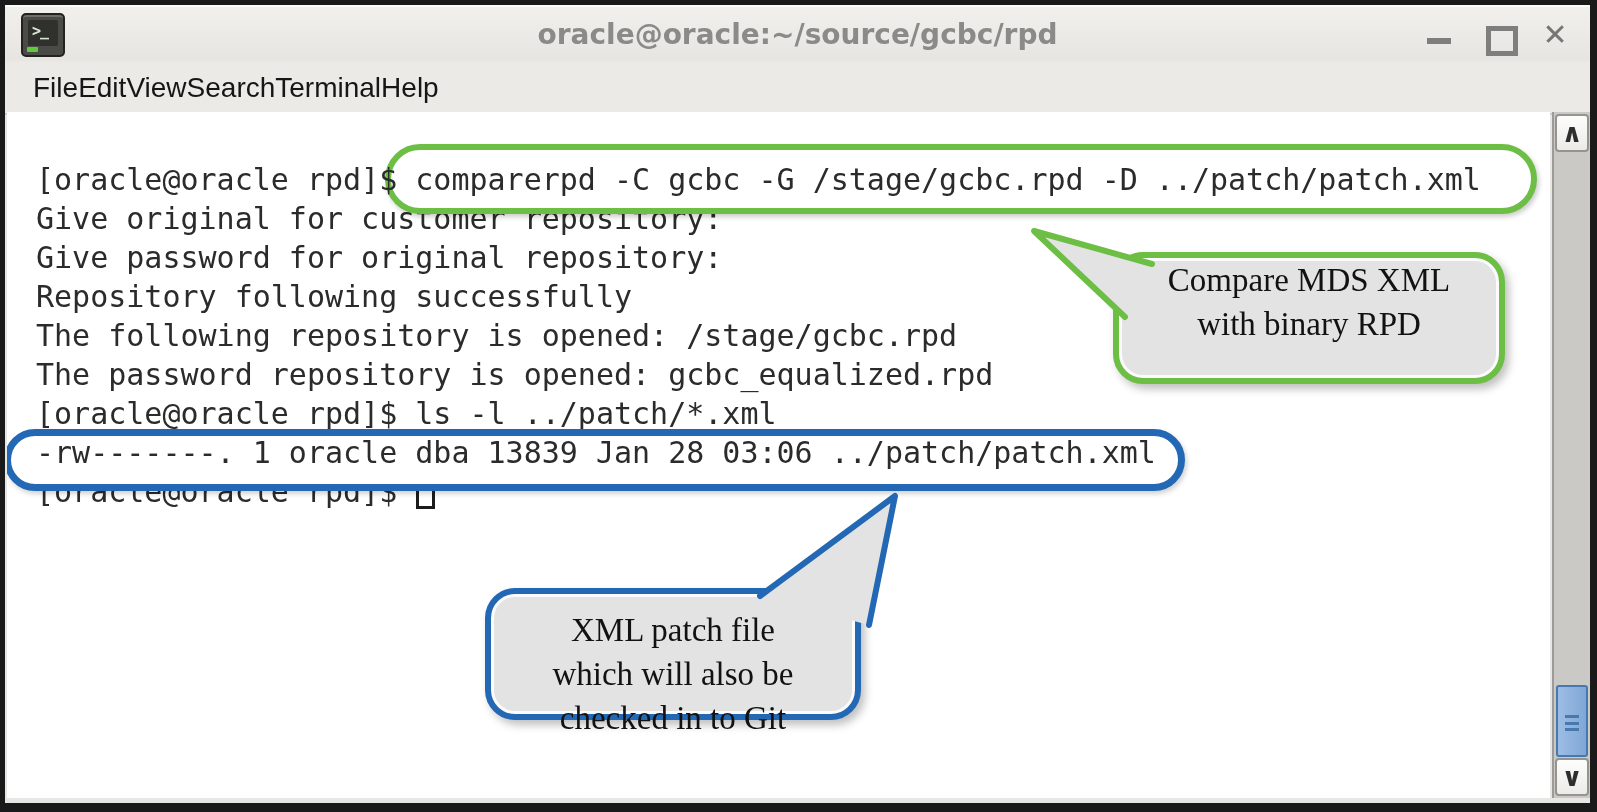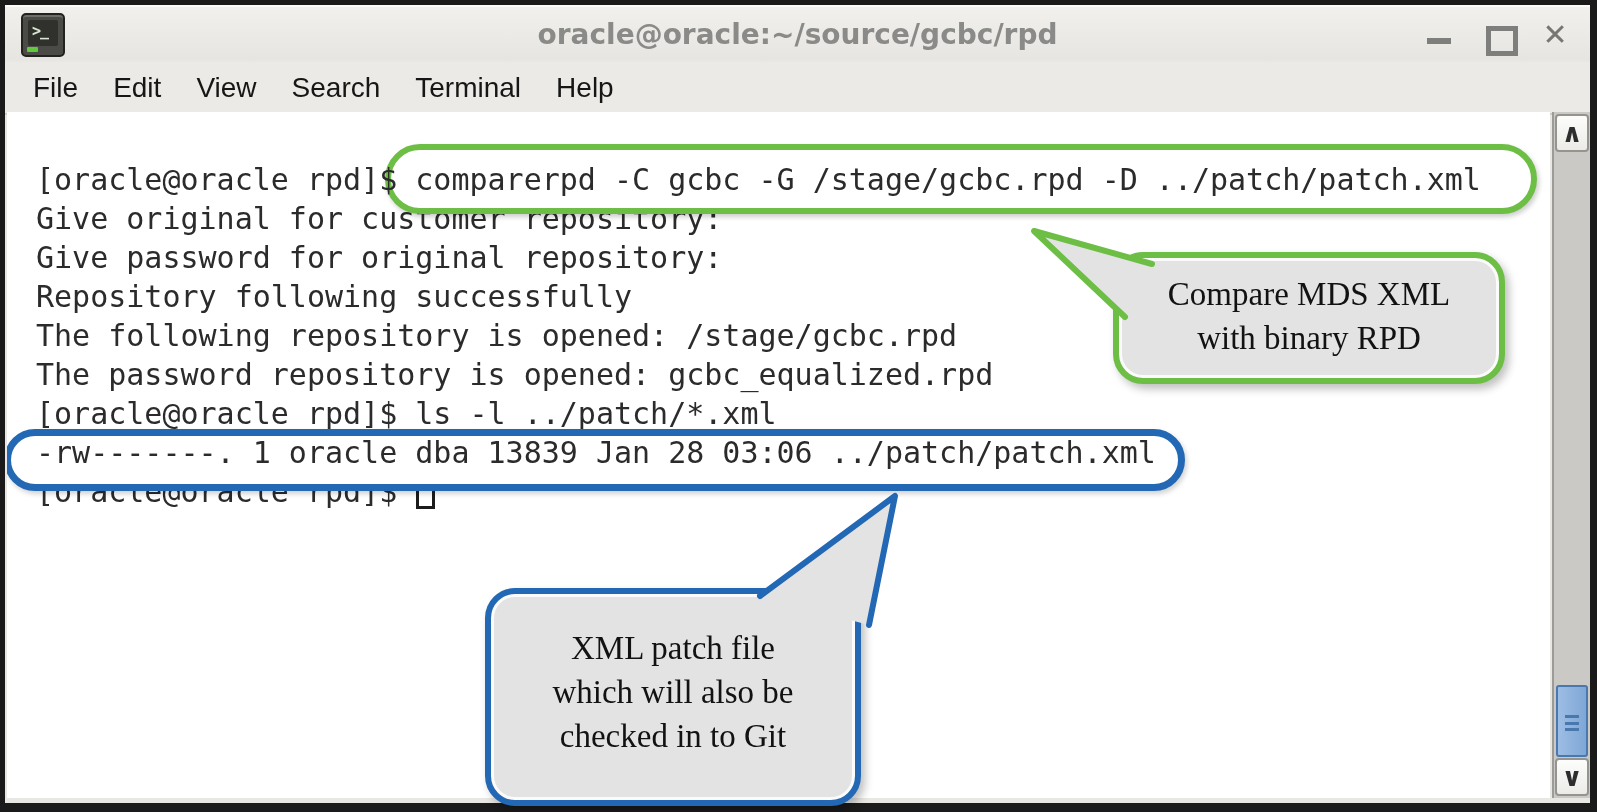--- a/index.html
+++ b/index.html
@@ -29,21 +29,21 @@
   .wc { width:26px; height:26px; position:relative; cursor:default; }
   .wc-min::after { content:""; position:absolute; left:1px; bottom:4px;
                    width:24px; height:6px; background:#7e7e7c; }
   .wc-max::after { content:""; position:absolute; left:2px; top:4px;
                    width:22px; height:20px; border:5px solid #7e7e7c; }
   .wc-close { color:#767674; font:bold 30px/26px "DejaVu Sans", sans-serif; text-align:center; }
 
   
   .menubar { position:absolute; left:0; top:57px; width:100%; height:53px;
              background:#eceae6; border-bottom:2px solid #cfcdc9;
-             display:flex; align-items:center; gap:35px; padding-left:28px;
+             display:flex; align-items:center; padding-left:28px;
              font-size:28px; color:#161616; }
   .menu-item { line-height:53px; }
 
   
   .terminal { position:absolute; left:2px; top:107px; width:1543px; height:686px;
               background:#ffffff; overflow:hidden; }
   .term-text { position:absolute; left:11px; top:48px;
                font:30px/39px "DejaVu Sans Mono", monospace; color:#2b2b2b;margin-left:18px; }
   .line { position:relative; z-index:2; white-space:pre; height:39px; }
   .line.above { z-index:8; }
@@ -75,23 +75,23 @@
              border-top:3px solid #4878ad; border-bottom:3px solid #4878ad; }
   .sb-grip::after { content:""; position:absolute; left:0; top:3.5px; width:14px;
                     height:3px; background:#4878ad; }
 
   
   .bubble { position:absolute; z-index:24; background:#e3e3e3; border-radius:30px;
             text-align:center; color:#121212;
             font:33px/44px "Liberation Serif", serif;
             box-shadow:4px 5px 8px rgba(0,0,0,0.25), inset 0 0 0 3px #fbfbfb; }
   .bubble.green { left:1108px; top:247px; width:392px; height:132px;
-                  border:6px solid #6cbe44; padding-top:14px; }
-  .bubble.blue  { left:480px; top:583px; width:376px; height:218px;
-                  border:6px solid #2268b5; padding-top:32px; }
+                  border:6px solid #6cbe44; padding-top:0; }
+  .bubble.blue  { left:480px; top:583px; width:376px; height:132px;
+                  border:6px solid #2268b5; padding-top:14px; }
   .tails { position:absolute; left:0; top:0; width:1585px; height:798px;
            z-index:26; pointer-events:none; }
 </style>
 </head>
 <body>
 
 <div class="screen">
   <div class="frame">
 
     <div class="titlebar">

